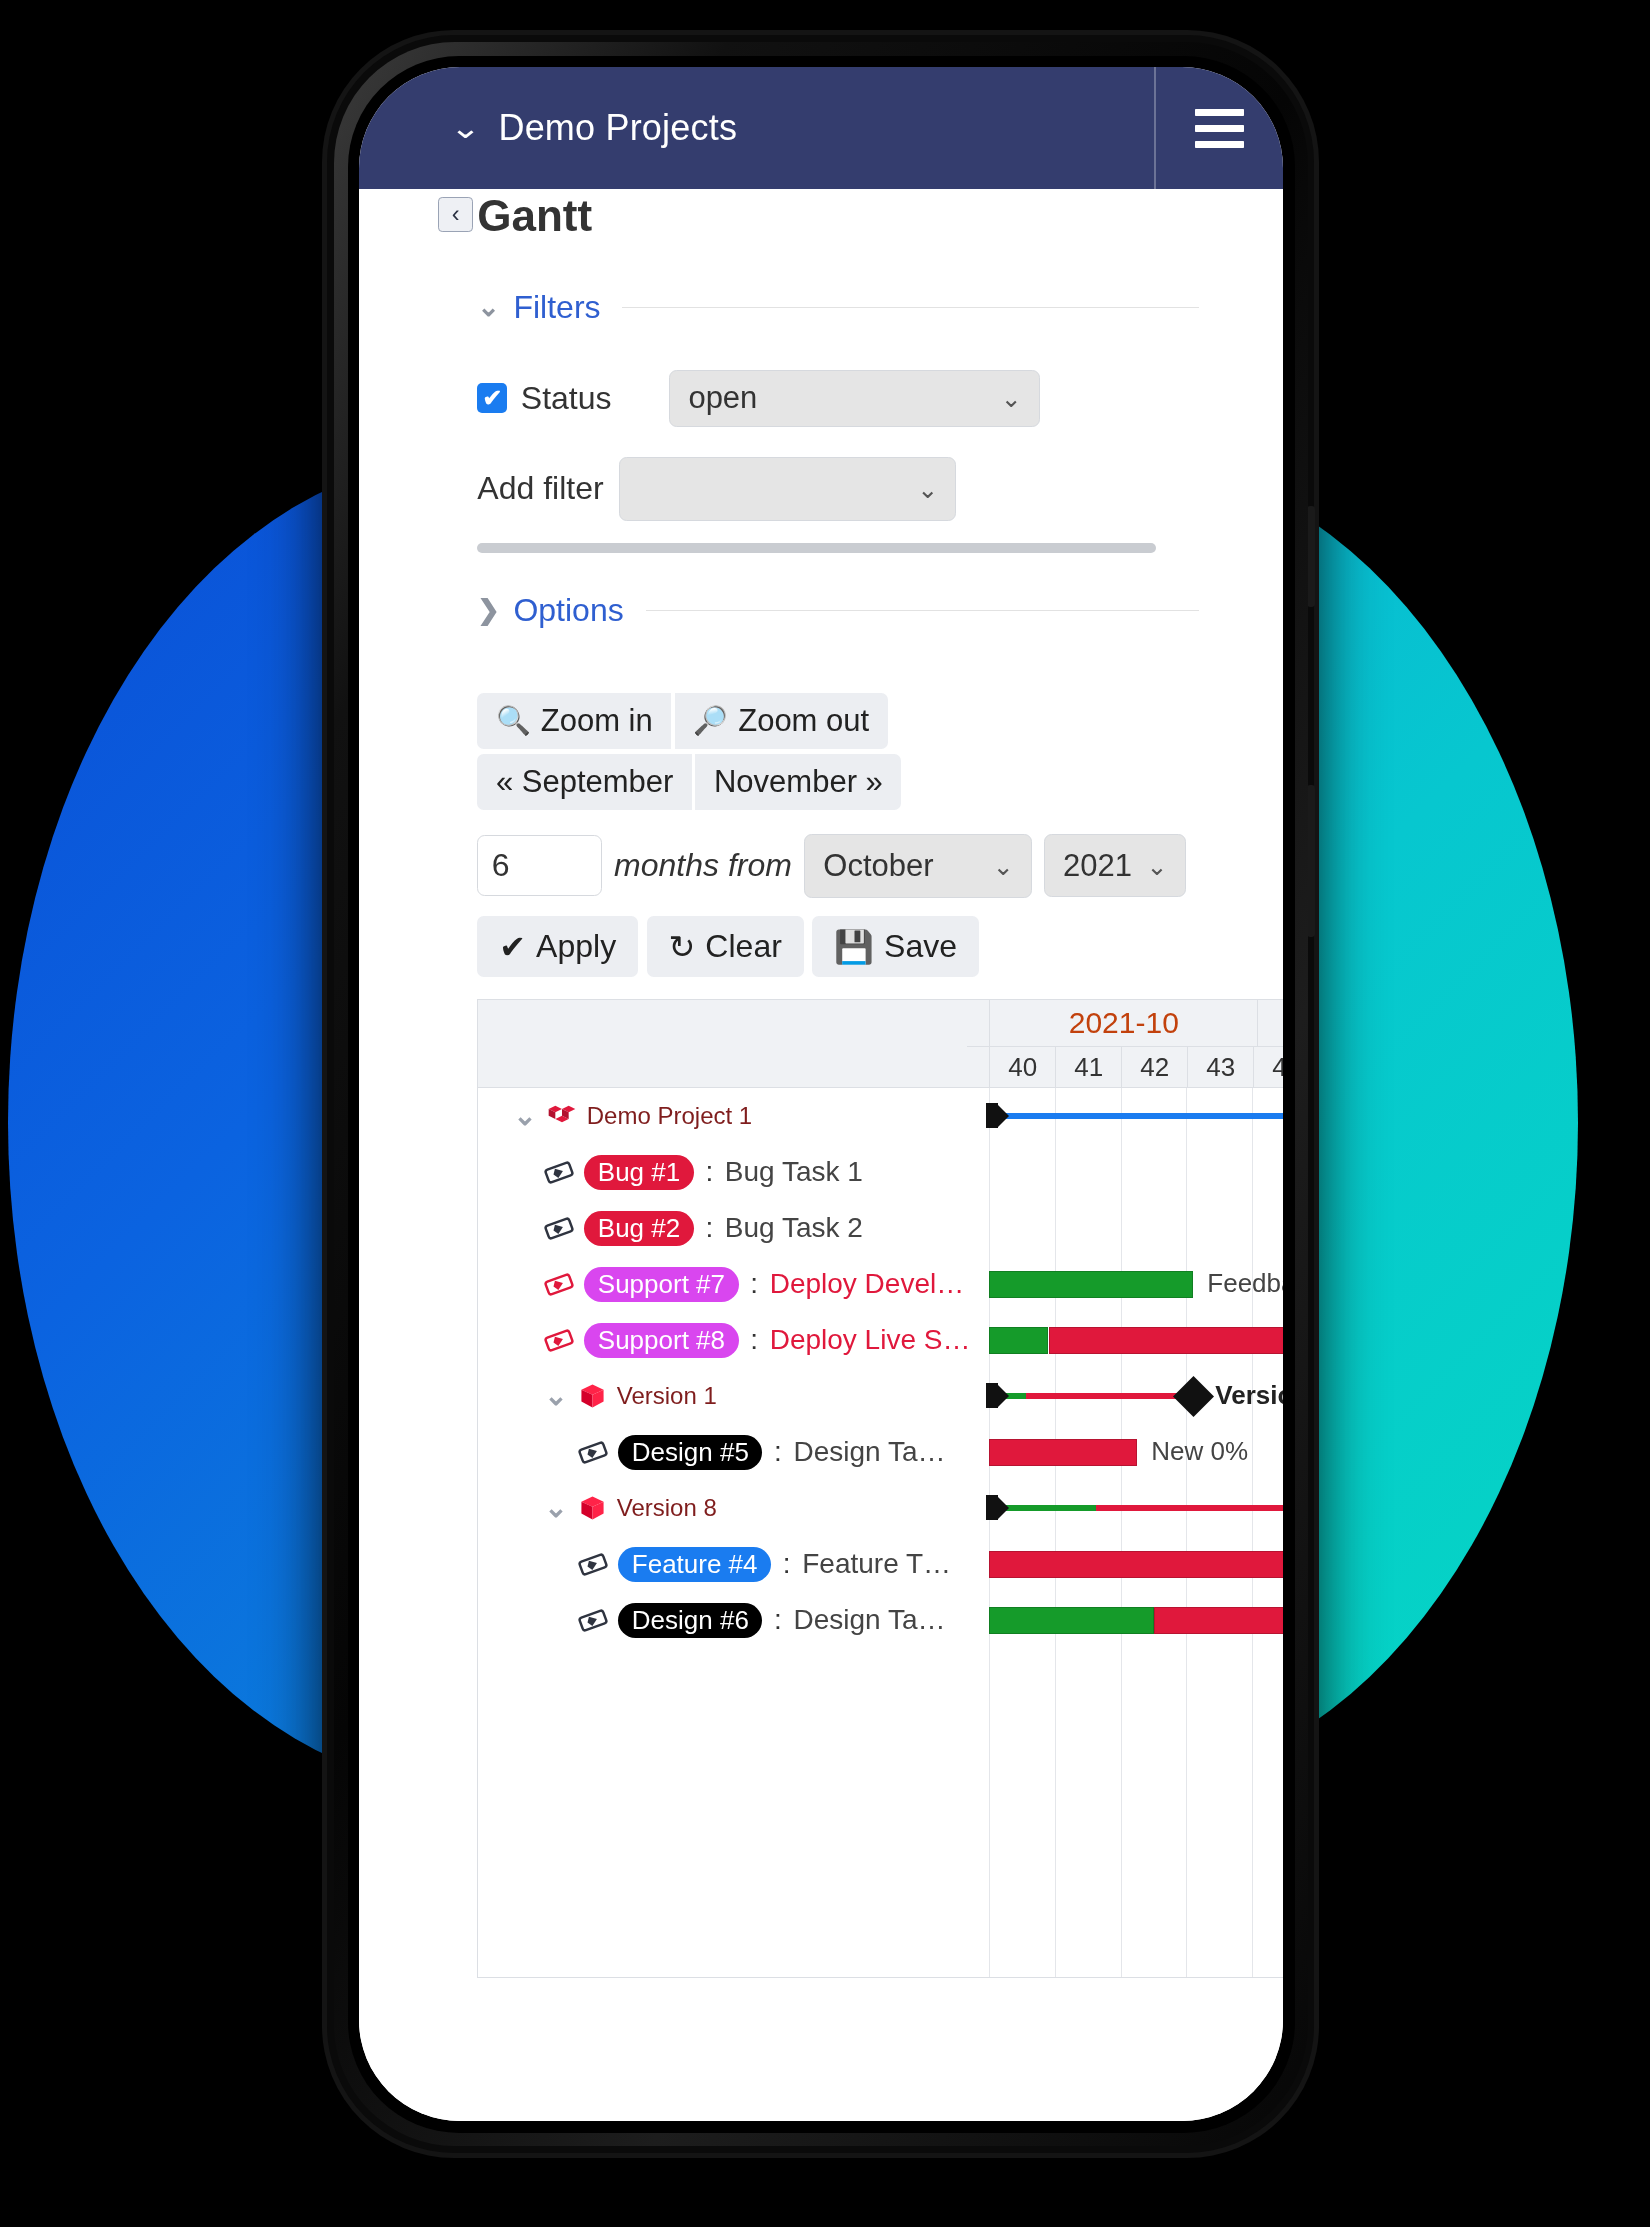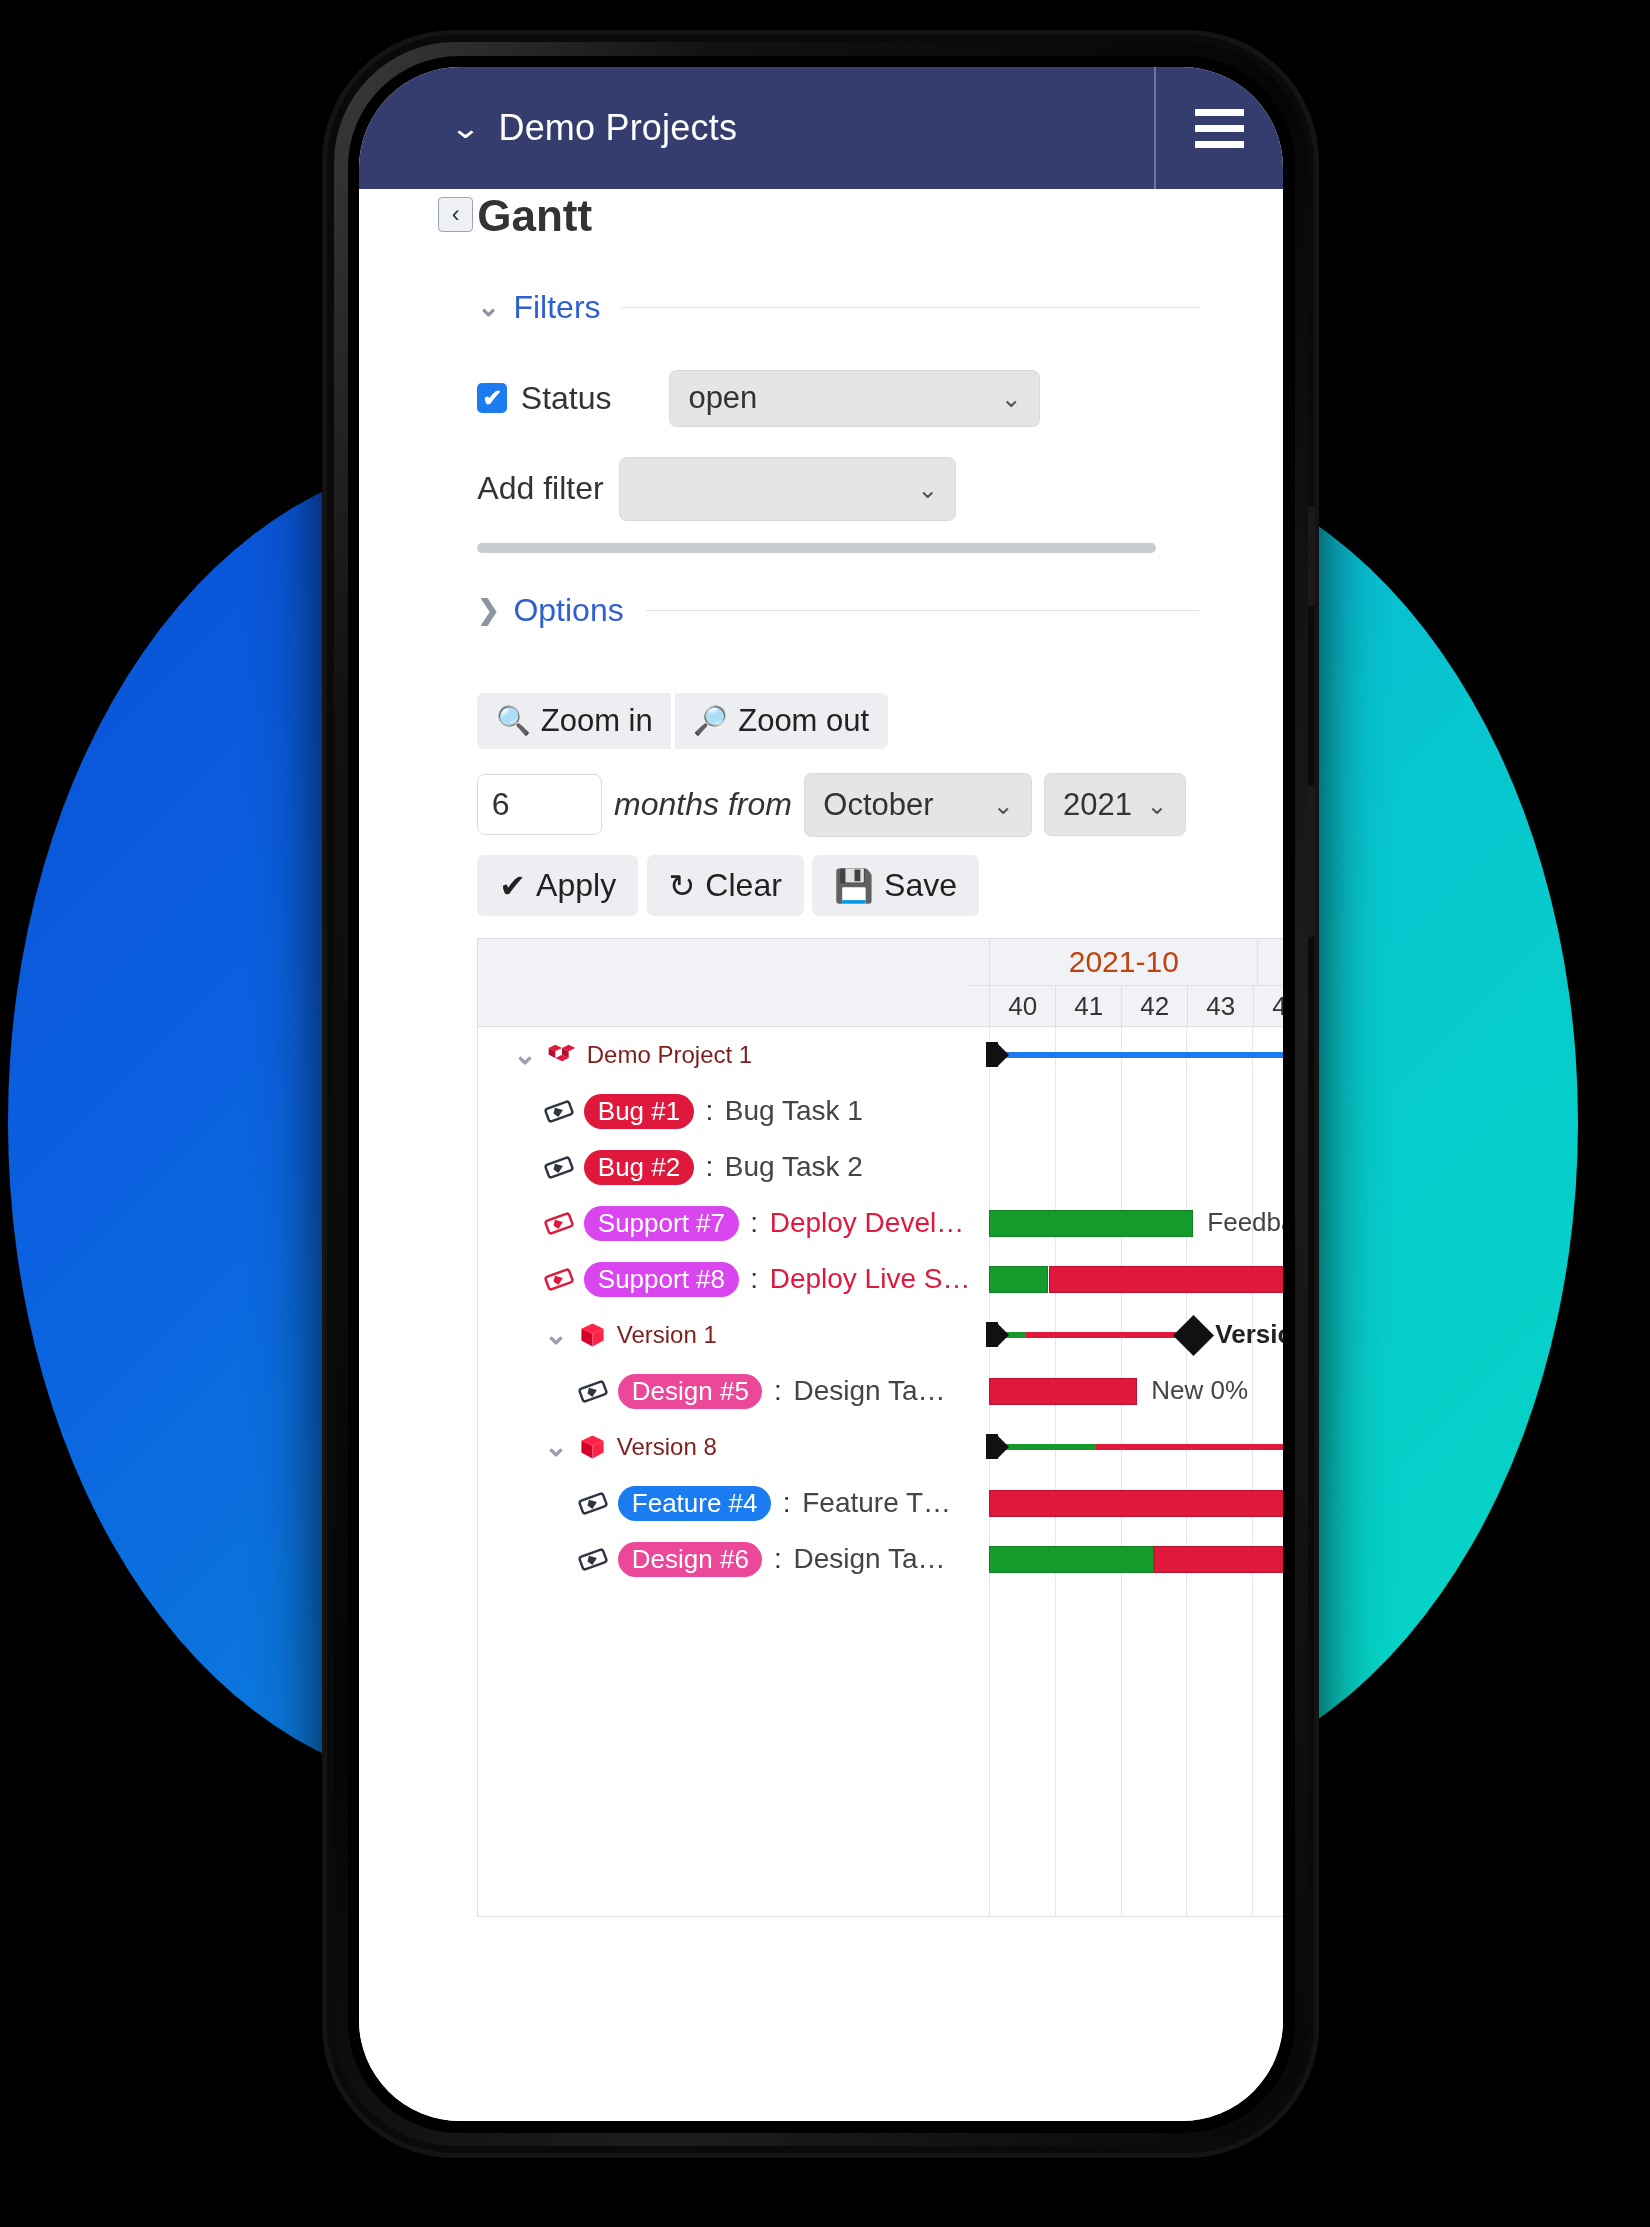--- a/index.html
+++ b/index.html
@@ -199,21 +199,21 @@
   .chev { color: #9aa1ac; font-size: 28px; line-height: 1; font-weight: bold; flex: 0 0 auto; }
   .ico { flex: 0 0 auto; display: inline-block; line-height: 0; }
   .link-blue { color: #7f1d1d; font-size: 24px; }
   .badge {
     display: inline-flex; align-items: center; height: 35px;
     border-radius: 17.7px; padding: 0 13.5px; color: #fff; font-size: 26px;
     flex: 0 0 auto;
   }
   .badge.red { background: #e0183c; }
   .badge.green { background: #d946ef; }
-  .badge.navy { background: #ec4899; }
+  .badge.navy { background: #000000; }
   .badge.blue { background: #1a7cf0; }
   .sep-colon { font-size: 28px; color: #333; margin: 0 1.7px; }
   .tname { font-size: 28px; color: #444; }
   .tname.red { color: #e0183c; }
 
   
   .bar-layer { position: absolute; left: 0; top: 0; right: 0; height: 56px; }
   .milestone-line { position: absolute; height: 6.7px; top: 24.5px; }
   .mark-start {
     position: absolute; top: 15px; width: 11.8px; height: 25px; background: #111;
@@ -309,20 +309,29 @@
               <span class="zoom-glyph">🔍</span>
               <span>Zoom in</span>
             </button>
             <span class="btn-sep"></span>
             <button class="btn">
               <span class="zoom-glyph">🔎</span>
               <span>Zoom out</span>
             </button>
           </div>
 
+          <div class="btn-group" style="margin-top:5px">
+            <button class="btn">
+              <span>« September</span>
+            </button>
+            <span class="btn-sep"></span>
+            <button class="btn">
+              <span>November »</span>
+            </button>
+          </div>
 
           <div class="field-row" style="margin-top:23.6px;gap:11.8px">
             <input class="num-input" value="6" style="">
             <span class="inline-lbl">months from</span>
             <div class="select" style="width:228px;height:64px">
               <span>October</span>
               <span class="carets">⌄</span>
             </div>
             <div class="select" style="width:142px;height:63px;padding-right:47px">
               <span>2021</span>

